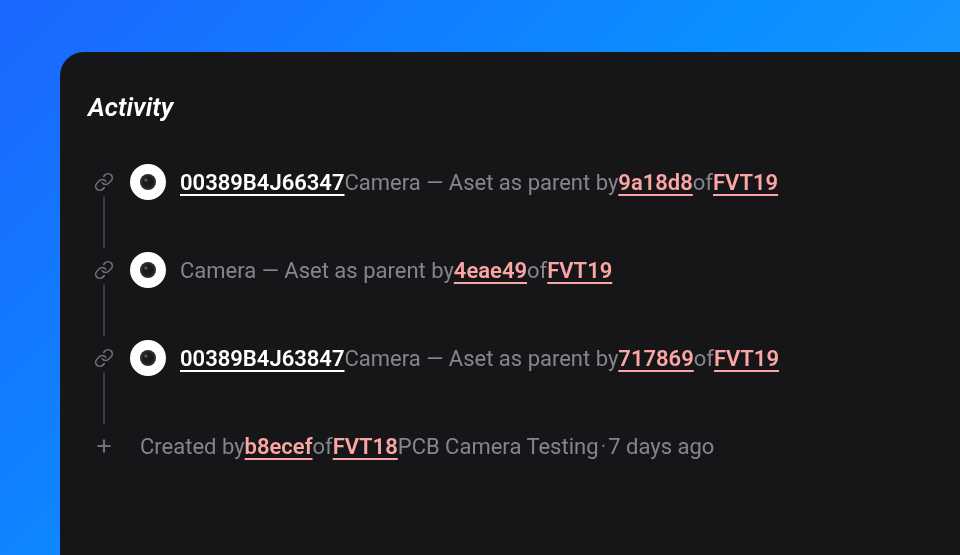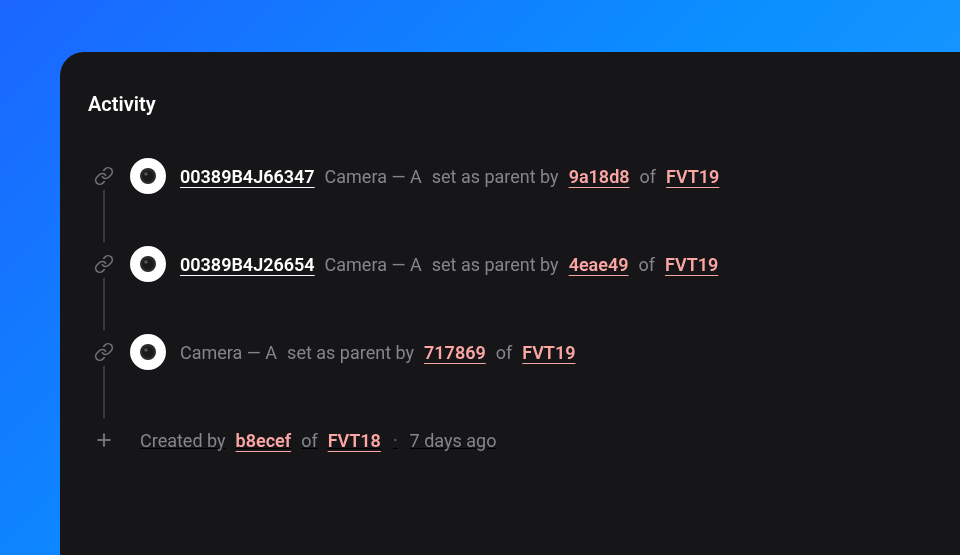--- a/index.html
+++ b/index.html
@@ -19,37 +19,37 @@
       left: 60px;
       top: 52px;
       right: 0;
       bottom: 0;
       background: #161618;
       border-radius: 24px 0 0 0;
       padding: 40px 0 0 28px;
     }
     .title {
       color: #ffffff;
-      font-size: 20px;
+      font-size: 26px;
       font-weight: 600;
       margin-bottom: 36px;
+      font-style: italic;
     }
     .activity-list {
       position: relative;
     }
     .activity-item {
       display: flex;
       align-items: center;
       position: relative;
       height: 48px;
       margin-bottom: 40px;
     }
     .activity-item.created {
       margin-bottom: 0;
-      text-decoration: underline;
     }
     .icon-col {
       width: 32px;
       display: flex;
       align-items: center;
       justify-content: center;
       position: relative;
       height: 100%;
     }
     .link-icon, .plus-icon {
@@ -78,22 +78,21 @@
       justify-content: center;
       flex-shrink: 0;
     }
     .camera-avatar svg {
       width: 24px;
       height: 24px;
     }
     .row-text {
       display: flex;
       align-items: center;
-      gap: 10px;
-      font-size: 18px;
+      font-size: 22px;
       white-space: nowrap;
     }
     .row-text.created-row {
       margin-left: 20px;
     }
     .serial-link {
       color: #ffffff;
       font-weight: 600;
       text-decoration: underline;
       text-underline-offset: 4px;
@@ -161,21 +160,20 @@
         <div class="connector"></div>
       </div>
       <div class="camera-avatar">
         <svg viewBox="0 0 24 24" fill="#1a1a1a">
             <circle cx="12" cy="12" r="8" fill="#2a2a2a"></circle>
             <circle cx="12" cy="12" r="5.5" fill="#1a1a1a"></circle>
             <circle cx="10" cy="10" r="1.8" fill="#555"></circle>
           </svg>
       </div>
       <div class="row-text">
-        <a class="serial-link">00389B4J26654</a>
         <span class="muted">Camera — A</span>
         <span class="muted">set as parent by</span>
         <a class="hash-link">4eae49</a>
         <span class="muted">of</span>
         <a class="station-link">FVT19</a>
       </div>
     </div>
 
     <div class="activity-item">
       <div class="icon-col">
@@ -188,20 +186,21 @@
         <div class="connector"></div>
       </div>
       <div class="camera-avatar">
         <svg viewBox="0 0 24 24" fill="#1a1a1a">
             <circle cx="12" cy="12" r="8" fill="#2a2a2a"></circle>
             <circle cx="12" cy="12" r="5.5" fill="#1a1a1a"></circle>
             <circle cx="10" cy="10" r="1.8" fill="#555"></circle>
           </svg>
       </div>
       <div class="row-text">
+        <a class="serial-link">00389B4J63847</a>
         <span class="muted">Camera — A</span>
         <span class="muted">set as parent by</span>
         <a class="hash-link">717869</a>
         <span class="muted">of</span>
         <a class="station-link">FVT19</a>
       </div>
     </div>
 
     <div class="activity-item created">
       <div class="icon-col">
@@ -210,19 +209,20 @@
             <line x1="12" y1="5" x2="12" y2="19"></line>
             <line x1="5" y1="12" x2="19" y2="12"></line>
           </svg>
         </span>
       </div>
       <div class="row-text created-row">
         <span class="muted">Created by</span>
         <a class="hash-link">b8ecef</a>
         <span class="muted">of</span>
         <a class="station-link">FVT18</a>
+        <span class="muted">PCB Camera Testing</span>
         <span class="dot-sep">·</span>
         <span class="muted">7 days ago</span>
       </div>
     </div>
 
   </div>
 </div>
 
 </body></html>

